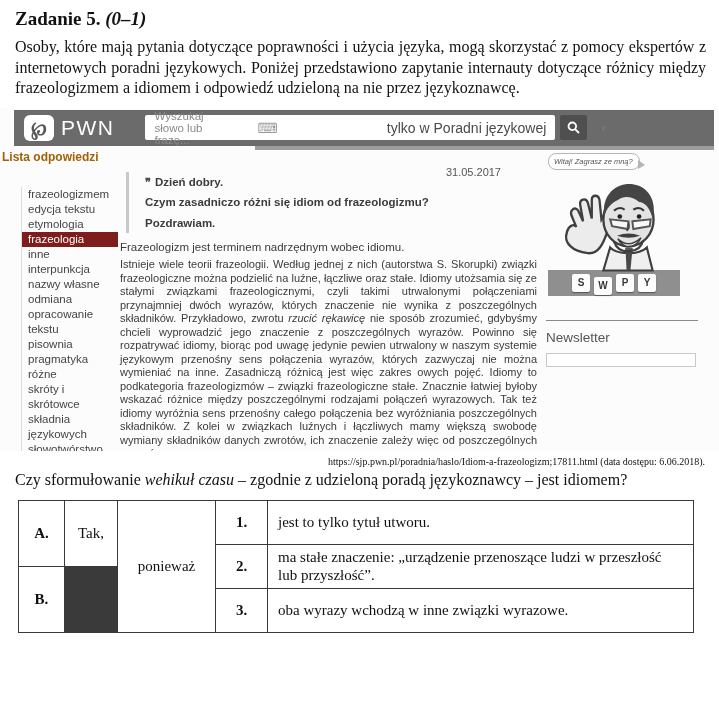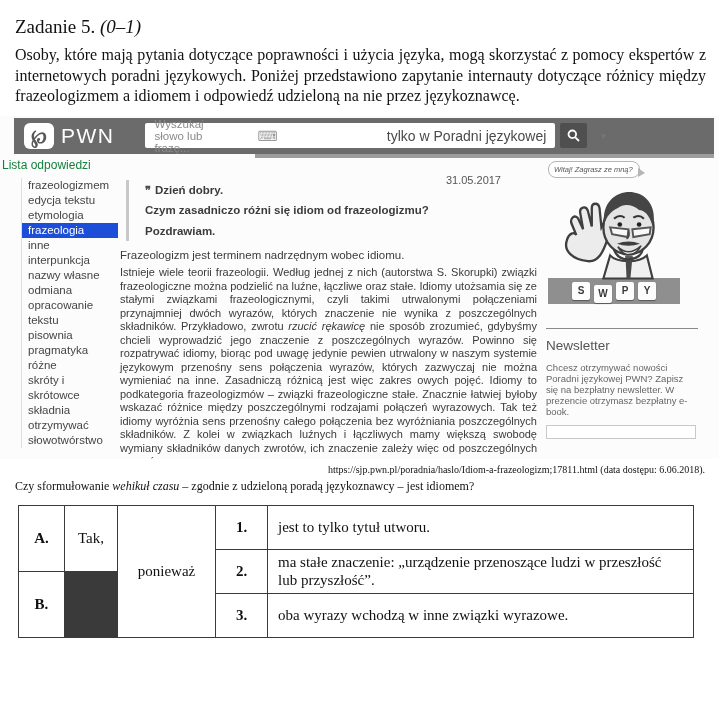--- a/index.html
+++ b/index.html
@@ -1,21 +1,21 @@
 <!DOCTYPE html>
 <html lang="pl"><head>
 <meta charset="utf-8">
 <style>
   * { margin:0; padding:0; box-sizing:border-box; }
   body { background:#fff; width:719px; height:705px; overflow:hidden; }
   .page { position:relative; width:719px; height:705px; background:#fff;
           font-family:"Liberation Serif", serif; color:#111; }
 
   
-  .task-title { padding:16px 15px 0 15px; font-size:19px; font-weight:normal; }
+  .task-title { padding:8px 15px 0 15px; font-size:19px; font-weight:bold; }
   .task-title .pts { font-style:italic; }
   .intro { margin:7px 13px 0 15px; font-size:16px; line-height:20.6px; text-align:justify; }
 
   
   .shot { position:relative; margin-top:9px; width:719px; height:343px;
           background:#fcfcfc; font-family:"Liberation Sans", sans-serif; overflow:hidden; }
 
   .shot-header { position:absolute; left:14px; top:2px; width:700px; height:36px;
                  background:#6b6b6b; display:flex; align-items:center; }
   .logo-box { margin-left:10px; width:30px; height:26px; background:#fff; border-radius:6px;
@@ -27,25 +27,25 @@
   .search-placeholder { flex:1; padding-left:10px; font-size:11.5px; color:#8a8a8a; }
   .kb-icon { color:#9a9a9a; font-size:14px; padding:0 6px; }
   .vdiv { width:1px; height:15px; background:#ccc; }
   .scope { font-size:14px; color:#4a4a4a; padding:0 7px; white-space:nowrap; }
   .caret { font-size:9px; color:#777; padding-right:8px; }
   .search-btn { margin-left:5px; width:27px; height:25px; background:#4f4f4f; border-radius:2px;
                 display:flex; align-items:center; justify-content:center; }
   .subbar { position:absolute; left:255px; top:38px; width:459px; height:4px; background:#9d9d9d; }
 
   .side { position:absolute; left:2px; top:42px; width:116px; }
-  .side-title { font-size:12px; color:#15803d; margin-bottom:6px; }
+  .side-title { font-size:12px; color:#a16207; margin-bottom:23px;font-weight:bold; }
   .side-list { list-style:none; border-left:1px solid #ddd; margin-left:19px; }
   .side-list li { font-size:11.5px; color:#454545; line-height:15px; padding:0 2px 0 6px;
                   width:96px; cursor:default; }
-  .side-list li.sel { background:#1d4ed8; color:#fff; }
+  .side-list li.sel { background:#7f1d1d; color:#fff; }
 
   .main { position:absolute; left:120px; top:55px; width:417px; color:#3b3b3b; }
   .date { position:absolute; top:3px; right:36px; font-size:11px; color:#555; }
   .quote { margin:9px 0 0 6px; border-left:3px solid #c9c9c9; padding-left:16px; }
   .quote div { font-size:11.5px; font-weight:600; line-height:20.5px; }
   .quote .qicon { color:#4d4d4d; margin-right:4px; font-size:11px; }
   .ans-intro { margin-top:8px; font-size:11.5px; }
   .ans-body { margin-top:5px; font-size:11px; line-height:13.5px; text-align:justify; }
 
   .aside { position:absolute; left:546px; top:45px; width:158px; }
@@ -63,21 +63,21 @@
           font-size:10px; font-weight:bold; color:#3a3a3a; }
   .tile:nth-child(2) { transform:translateY(3px); }
   .aside-div { margin-top:24px; width:152px; border-top:1px solid #8a8a8a; }
   .nl-title { margin-top:9px; font-size:13.5px; color:#555; }
   .nl-text { margin-top:9px; width:152px; font-size:9.5px; line-height:11px; color:#666; }
   .nl-input { margin-top:8px; width:150px; height:14px; border:1px solid #c9c9c9; background:#fff; }
 
   
   .citation { margin:5px 14px 4px 0; text-align:right; font-size:10px; }
   .instruction { margin:9px 15px 0 15px; font-size:16px; font-weight:bold; }
-  .question { margin:1px 15px 0 15px; font-size:12px; }
+  .question { margin:1px 15px 0 15px; font-size:16px; }
   .question .it { font-style:italic; }
 
   .qtable { margin:11px 0 0 18px; display:grid;
             grid-template-columns:45px 52px 97px 51px 425px;
             grid-template-rows:repeat(6, 21px);
             gap:1px; background:#3a3a3a; border:1px solid #3a3a3a; width:676px; }
   .qtable > div { background:#fff; display:flex; align-items:center; justify-content:center;
                   font-size:15px; color:#111; }
   .cA   { grid-area:1/1/4/2; font-weight:bold; font-size:16px; }
   .cTak { grid-area:1/2/4/3; }
@@ -135,21 +135,21 @@
         <li>inne</li>
         <li>interpunkcja</li>
         <li>nazwy własne</li>
         <li>odmiana</li>
         <li>opracowanie tekstu</li>
         <li>pisownia</li>
         <li>pragmatyka</li>
         <li>różne</li>
         <li>skróty i skrótowce</li>
         <li>składnia</li>
-        <li>otrzymywać</li>
+        <li>językowych</li>
         <li>słowotwórstwo</li>
       </ul>
     </div>
 
     <div class="main">
       <div class="date">31.05.2017</div>
       <div class="quote">
         <div><span class="qicon">❞</span><span>Dzień dobry.</span></div>
         <div>Czym zasadniczo różni się idiom od frazeologizmu?</div>
         <div>Pozdrawiam.</div>
@@ -182,21 +182,20 @@
 
       <div class="tilesbar">
         <div class="tile">S</div>
         <div class="tile">W</div>
         <div class="tile">P</div>
         <div class="tile">Y</div>
       </div>
 
       <div class="aside-div"></div>
       <div class="nl-title">Newsletter</div>
-      <div class="nl-text">Chcesz otrzymywać nowości Poradni językowej PWN? Zapisz się na bezpłatny newsletter. W prezencie otrzymasz bezpłatny e-book.</div>
       <div class="nl-input"></div>
     </div>
   </div>
 
   <div class="citation">https://sjp.pwn.pl/poradnia/haslo/Idiom-a-frazeologizm;17811.html (data dostępu: 6.06.2018).</div>
 
   <div class="question"><span>Czy sformułowanie </span><span class="it">wehikuł czasu</span><span> – zgodnie z udzieloną poradą językoznawcy – jest idiomem?</span></div>
 
   <div class="qtable">
     <div class="cA">A.</div>

